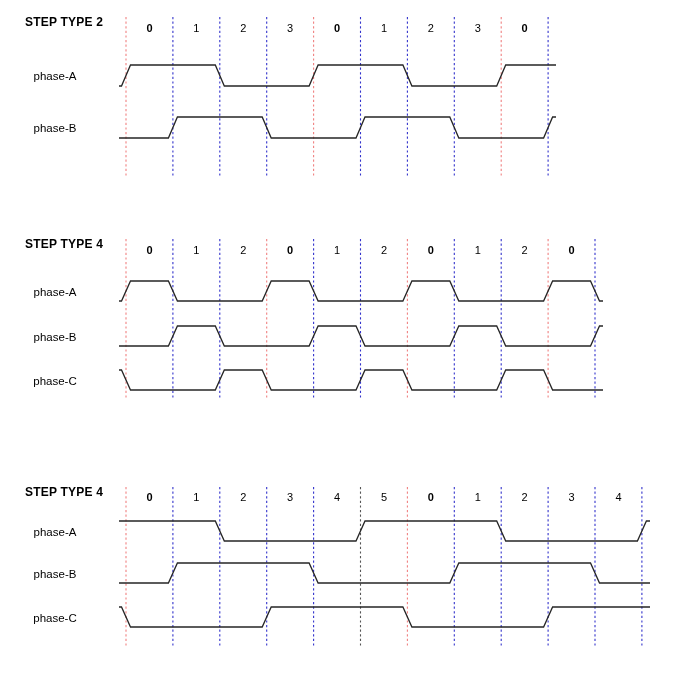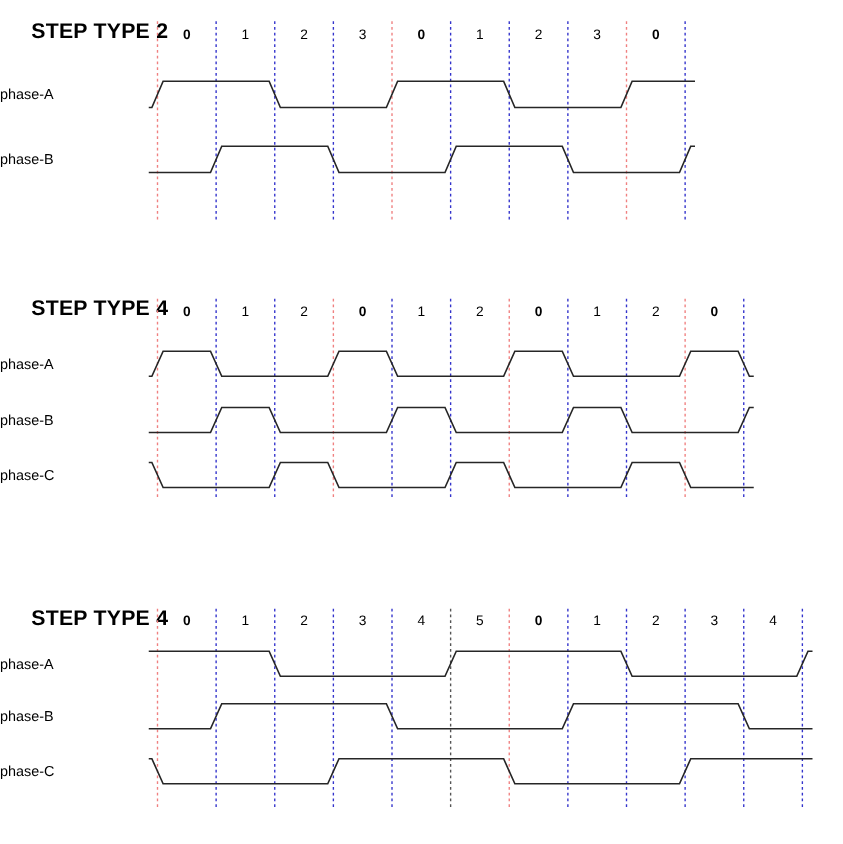--- a/index.html
+++ b/index.html
@@ -16,30 +16,30 @@
     overflow: hidden;
   }
   .diagram {
     position: absolute;
     left: 0;
     width: 674px;
   }
   .section-title {
     position: absolute;
     font-weight: bold;
-    font-size: 17px;
+    font-size: 12px;
     letter-spacing: 0.2px;
     white-space: nowrap;
     color: #000;
     text-align: center;
   }
   .phase-label {
     position: absolute;
     font-size: 11.5px;
-    text-align: left;
+    text-align: center;
     white-space: nowrap;
     color: #000;
     transform: translateY(-50%);
   }
   .step-num {
     position: absolute;
     font-size: 11px;
     text-align: center;
     transform: translateX(-50%);
     color: #000;

